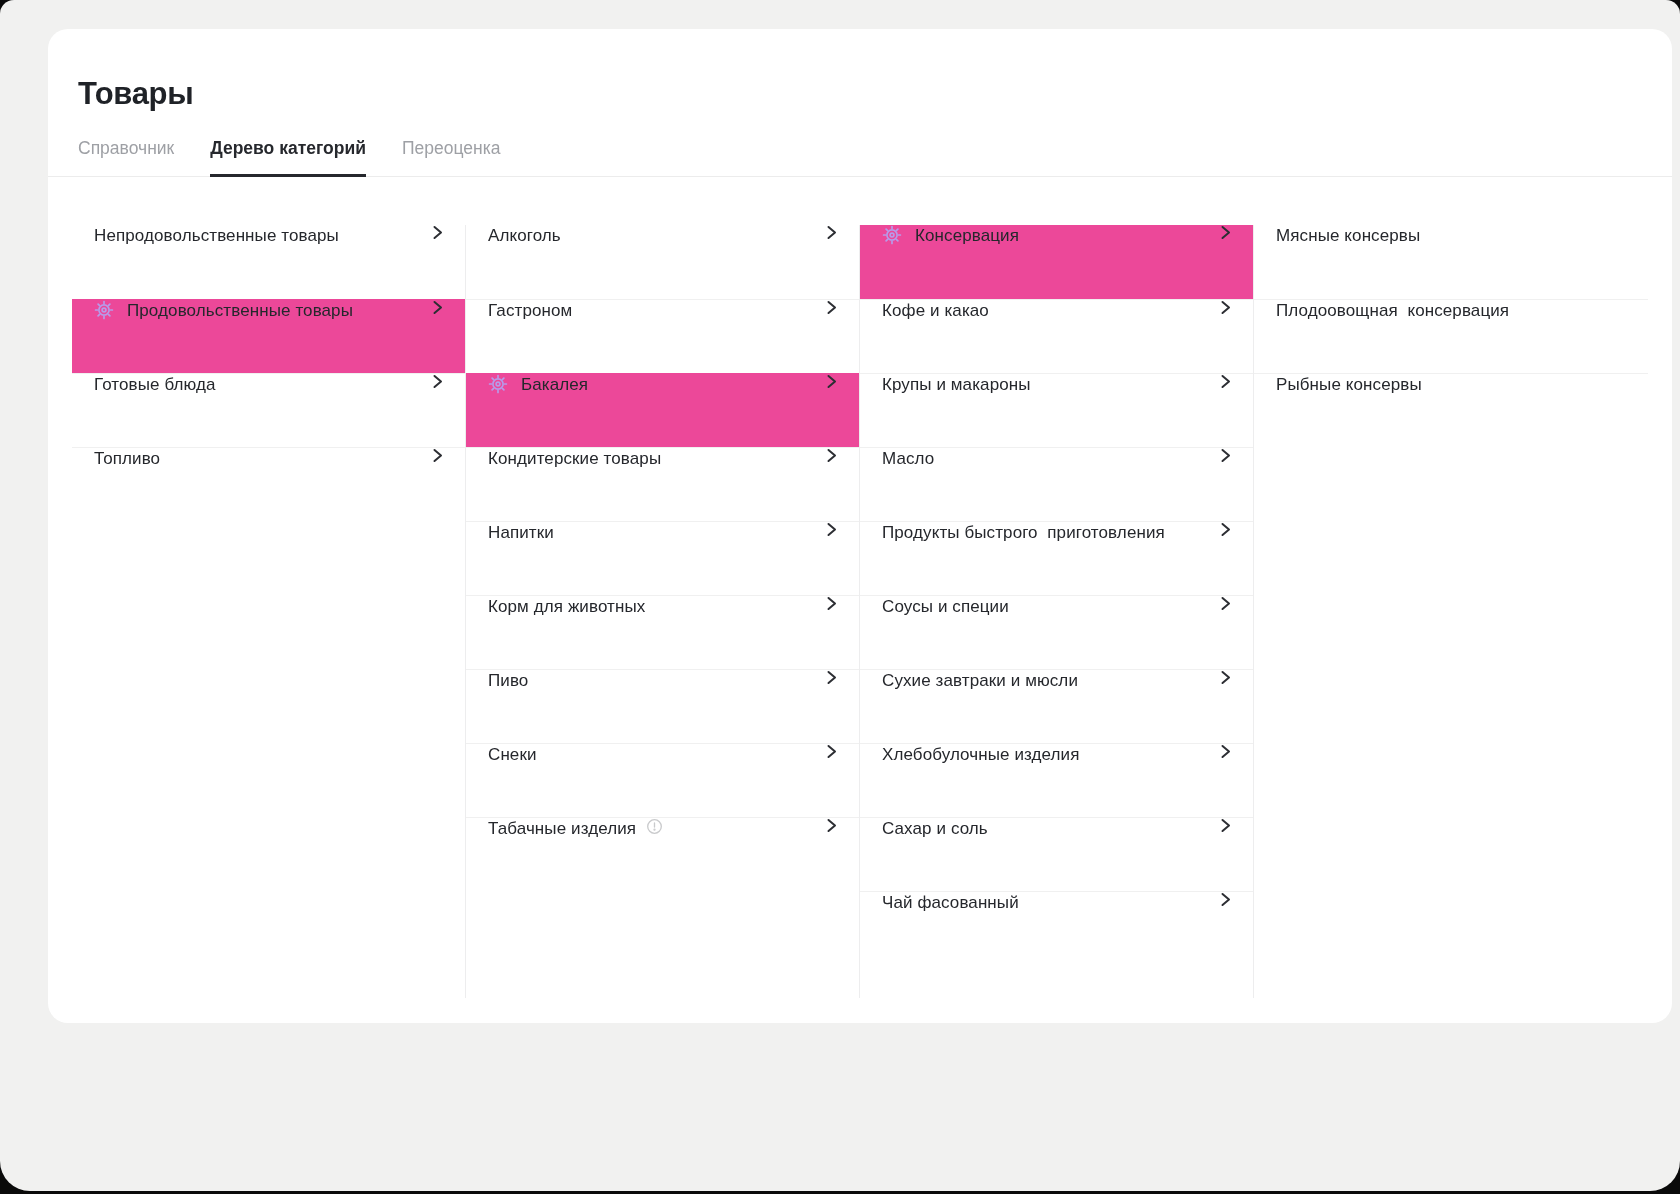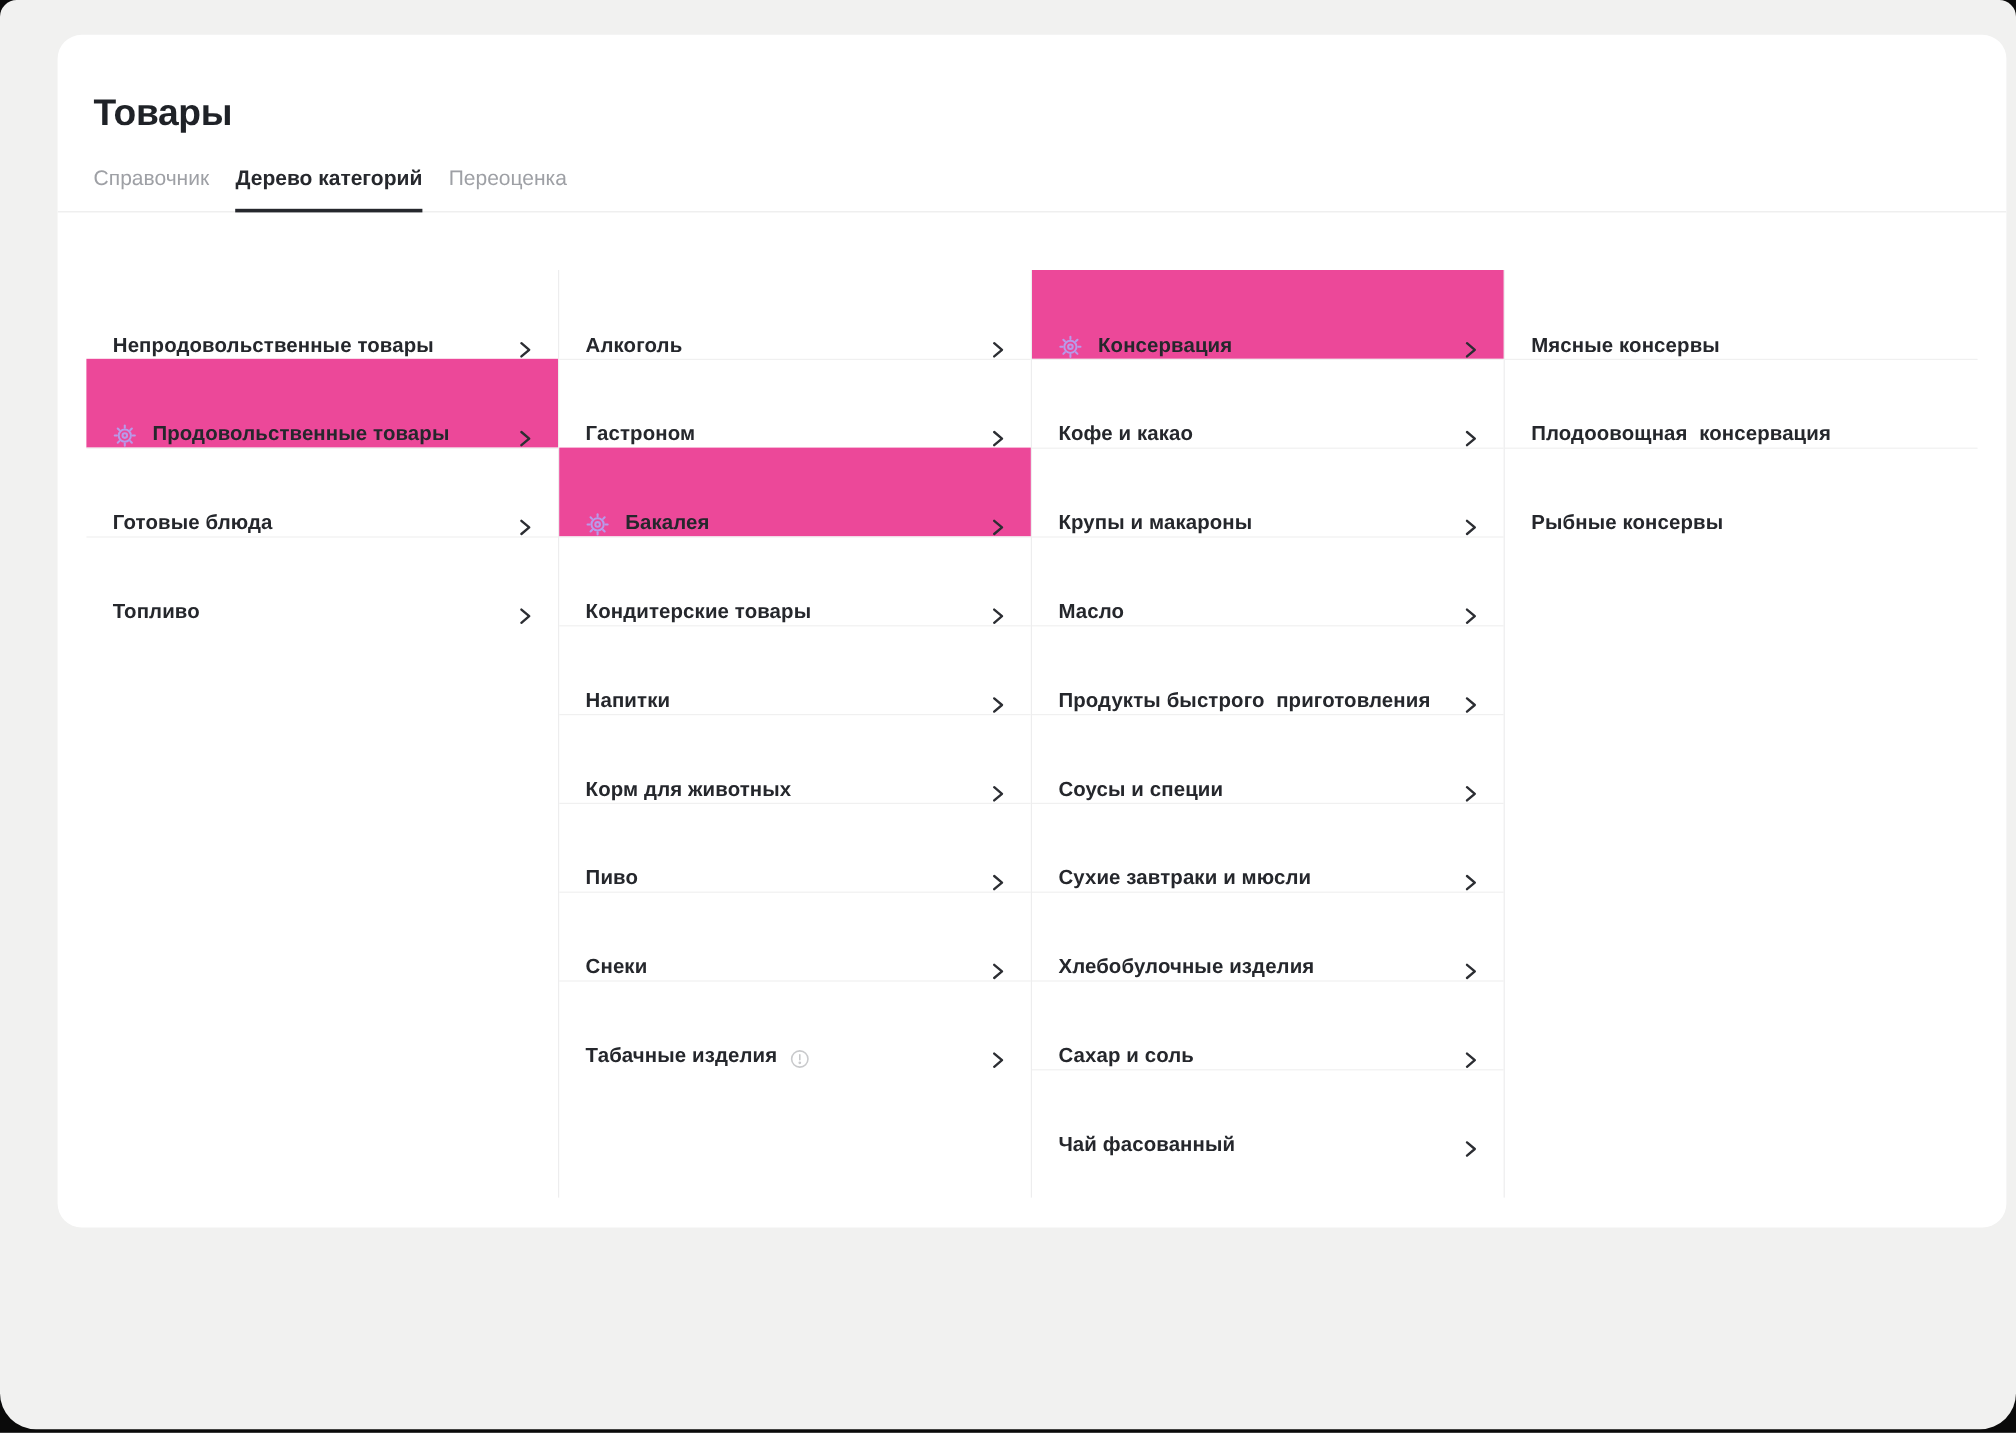--- a/index.html
+++ b/index.html
@@ -29,21 +29,21 @@
   .page-title {
     padding: 42px 0 0 30px;
     font-size: 31px;
     line-height: 46px;
     font-weight: 700;
     letter-spacing: -0.3px;
     color: #1f2227;
   }
   .tabs {
     display: flex;
-    gap: 22px;
+    gap: 36px;
     padding: 20px 0 0 30px;
     border-bottom: 1px solid #ececec;
   }
   .tab {
     font-size: 17.5px;
     line-height: 22px;
     color: #9ea0a5;
     padding-bottom: 17px;
     position: relative;
     cursor: pointer;
@@ -64,24 +64,23 @@
     margin: 48px 24px 0 24px;
     height: 773px;
     display: grid;
     grid-template-columns: repeat(4, 1fr);
   }
   .col { min-width: 0; }
   .col:not(:last-child) { border-right: 1px solid #ededee; }
   .row {
     height: 74px;
     display: flex;
-    align-items: flex-end;
+    align-items: flex-start;
     padding: 0 20px 0 22px;
     cursor: pointer;
-    font-weight: bold;
   }
   .row + .row { border-top: 1px solid #f0f0f0; }
   .row.selected {
     background: #ec4899;
     border-top-color: transparent;
   }
   .row .gear {
     width: 20px; height: 20px;
     margin-right: 13px;
     color: #b79bea;

